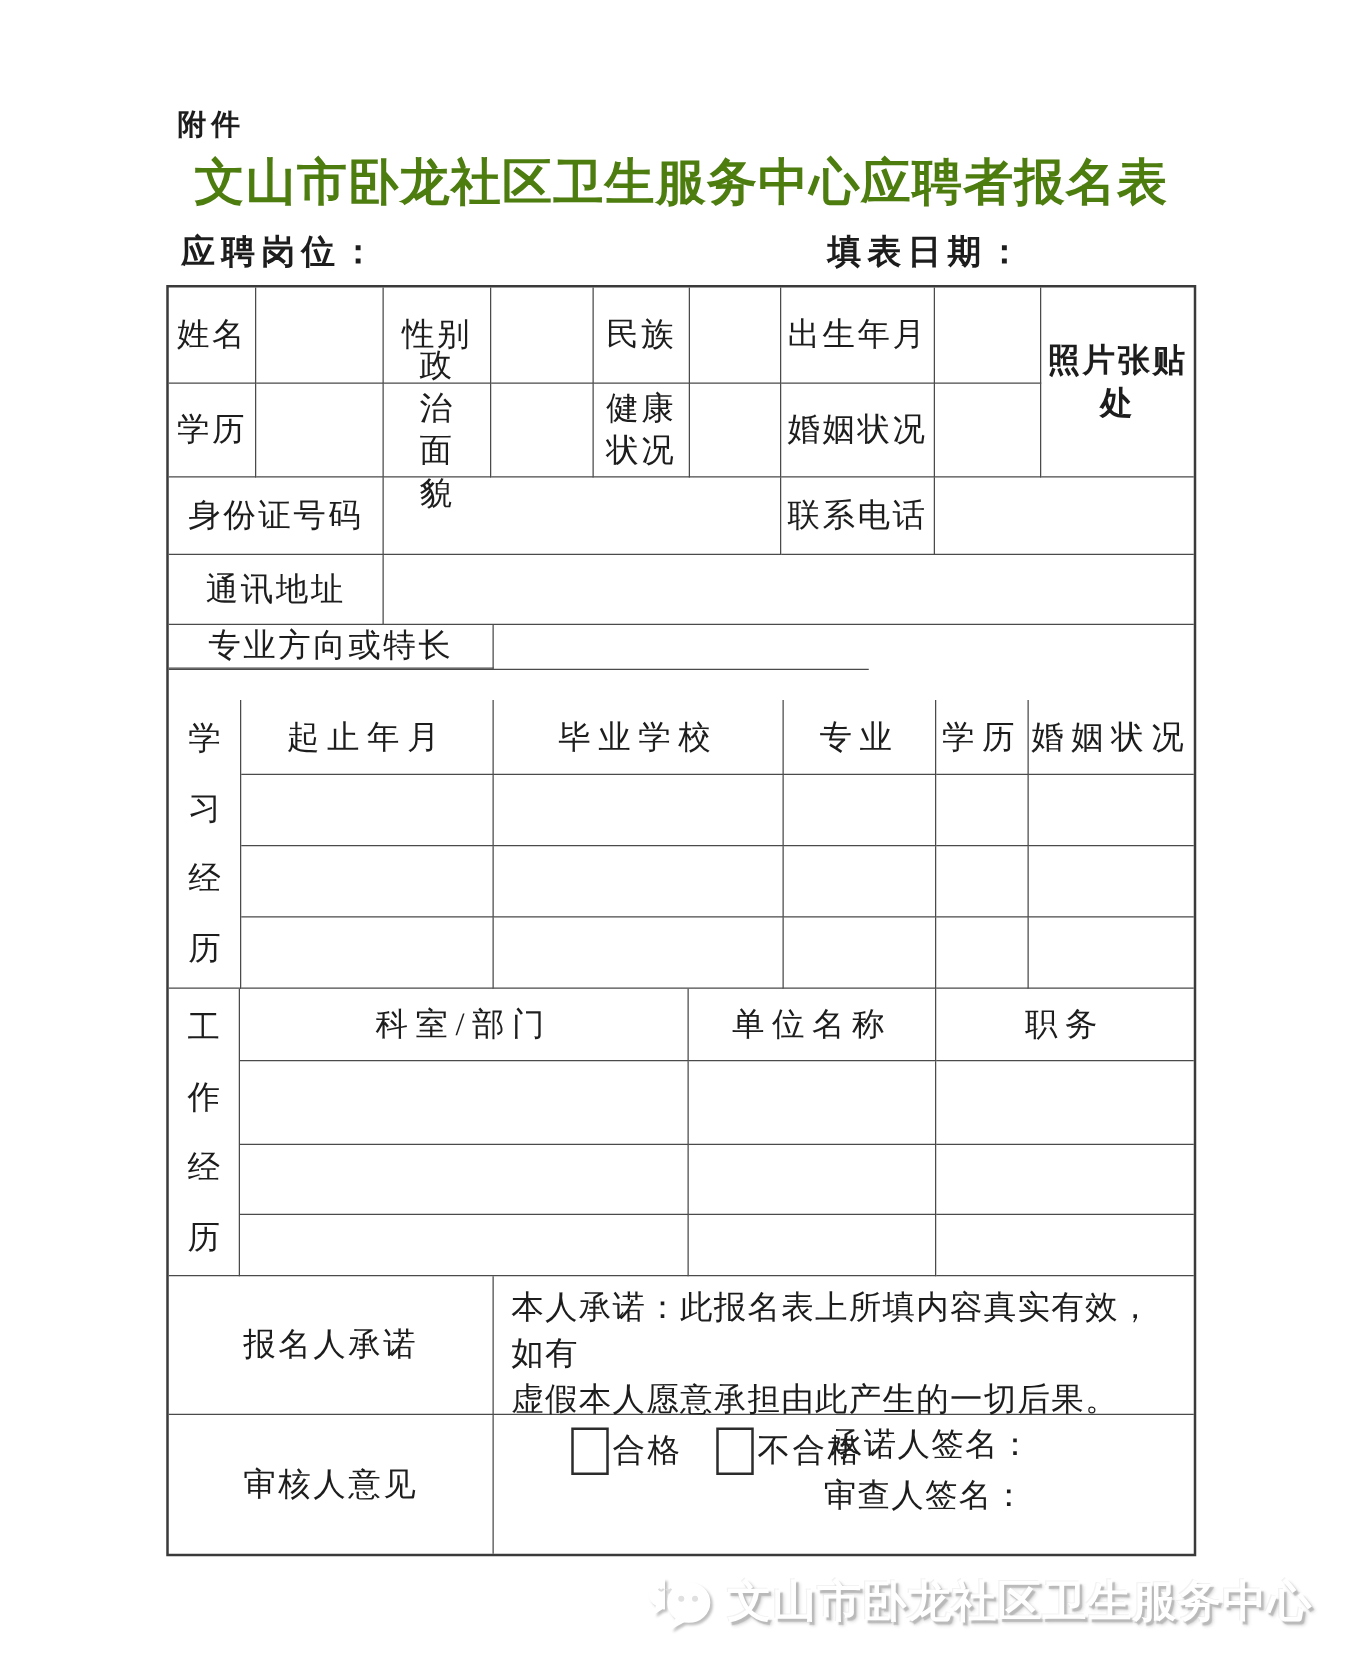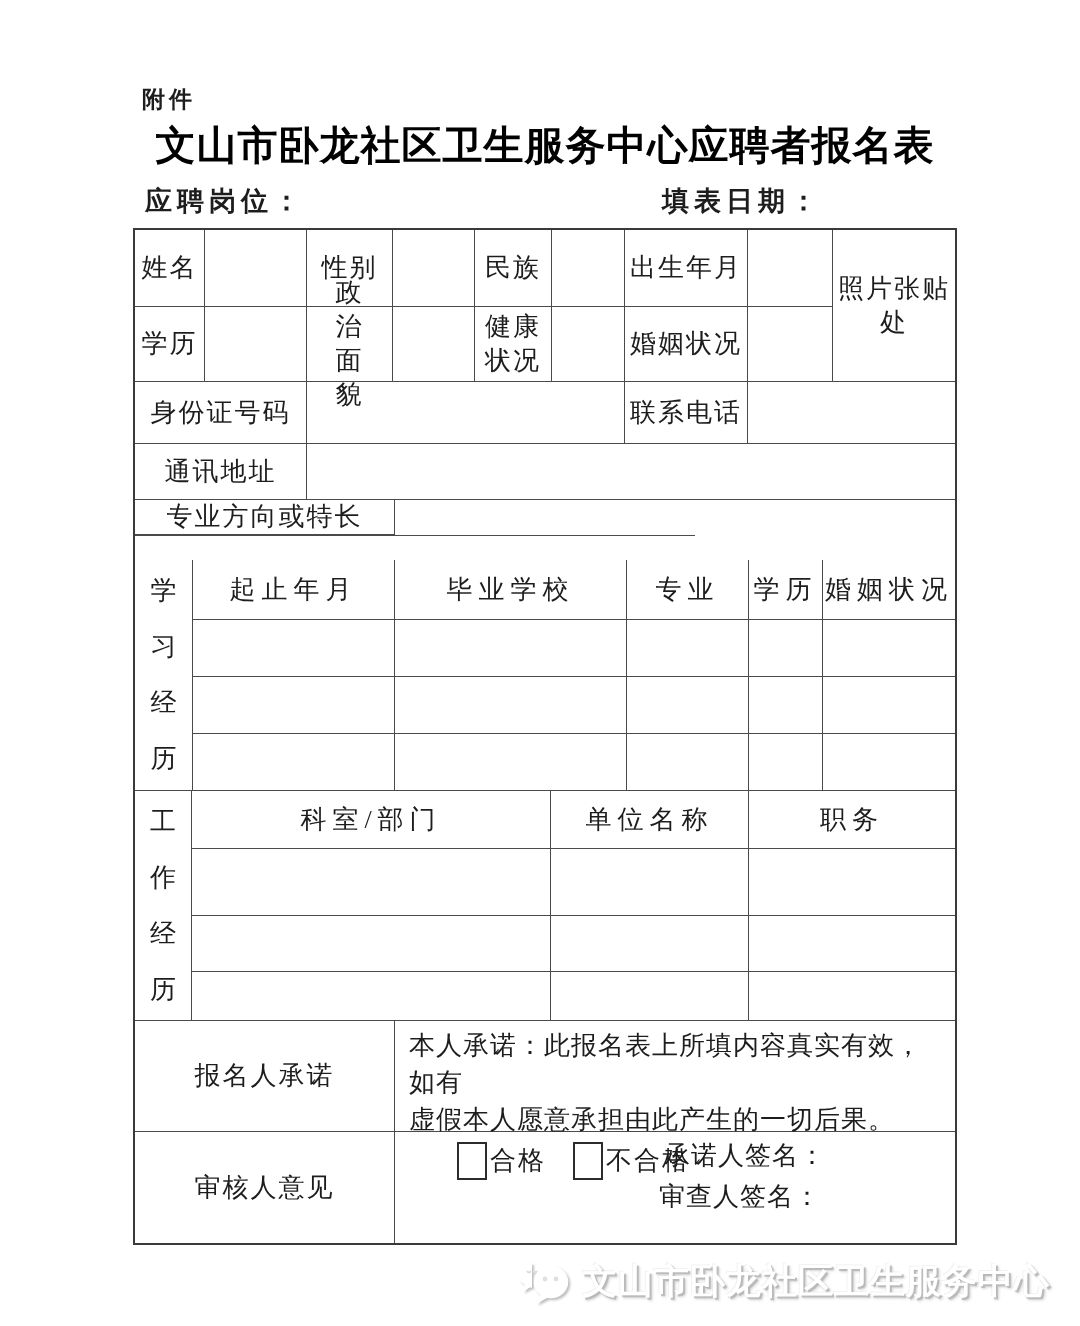--- a/index.html
+++ b/index.html
@@ -9,21 +9,21 @@
     font-family:"Liberation Serif","DejaVu Serif",serif;
     color:#1d1d1d;
   }
   .attachment {
     position:absolute; left:142px; top:84px;
     font-size:23px; letter-spacing:4px; font-weight:600;
   }
   .title {
     position:absolute; left:133px; top:118px; width:824px;
     text-align:center; font-size:40px; font-weight:700; letter-spacing:1px;
-    color:#000000;
+    color:#4d7c0f;
   }
   .subrow {
     position:absolute; left:145px; top:183px; width:812px;
     font-size:27px; font-weight:700;
   }
   .subrow .pos { letter-spacing:5px; }
   .subrow .date { position:absolute; left:517px; top:0; letter-spacing:5px; }
 
   
   .tbl {
@@ -36,21 +36,21 @@
     border-right:1.5px solid #4a4a4a; border-bottom:1.5px solid #4a4a4a;
     display:flex; align-items:center; justify-content:center;
     font-size:26px; text-align:center; letter-spacing:2px; line-height:1.3;
   }
   .c.no-r { border-right:none; }
   .c.no-b { border-bottom:none; }
   .c.left { justify-content:flex-start; text-align:left; }
 
   .secA { grid-template-columns:70px 102px 86px 82px 77px 73px 123px 85px 122px;
           grid-template-rows:77px 75px; }
-  .photo { grid-column:9; grid-row:1 / span 2; padding:0 5px; }
+  .photo { grid-column:9; grid-row:1 / span 2; padding:0 5px;font-weight:bold; }
   .pad-pol { padding:0 15px; }
   .pad-hea { padding:0 10px; }
 
   .row3 { height:62px; }
   .row4 { height:56px; }
   .row5 { height:60px;flex-direction:column; }
 
   .secEdu { grid-template-columns:58px 202px 232px 122px 74px 132px;
             grid-template-rows:60px 57px 57px 57px; }
   .secWork { grid-template-columns:57px 359px 198px 206px;

